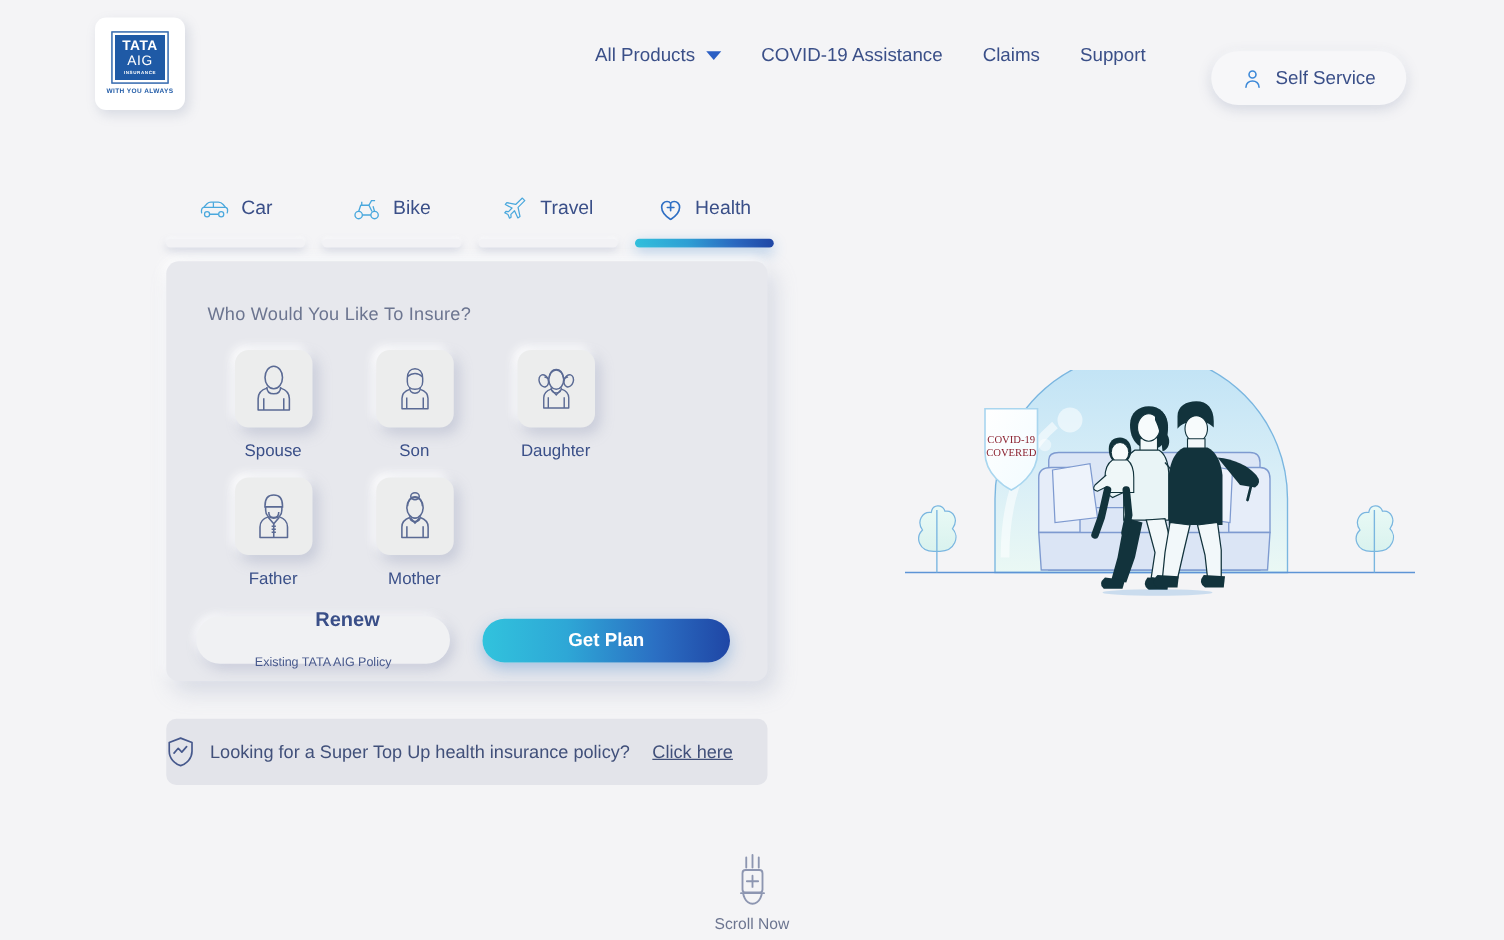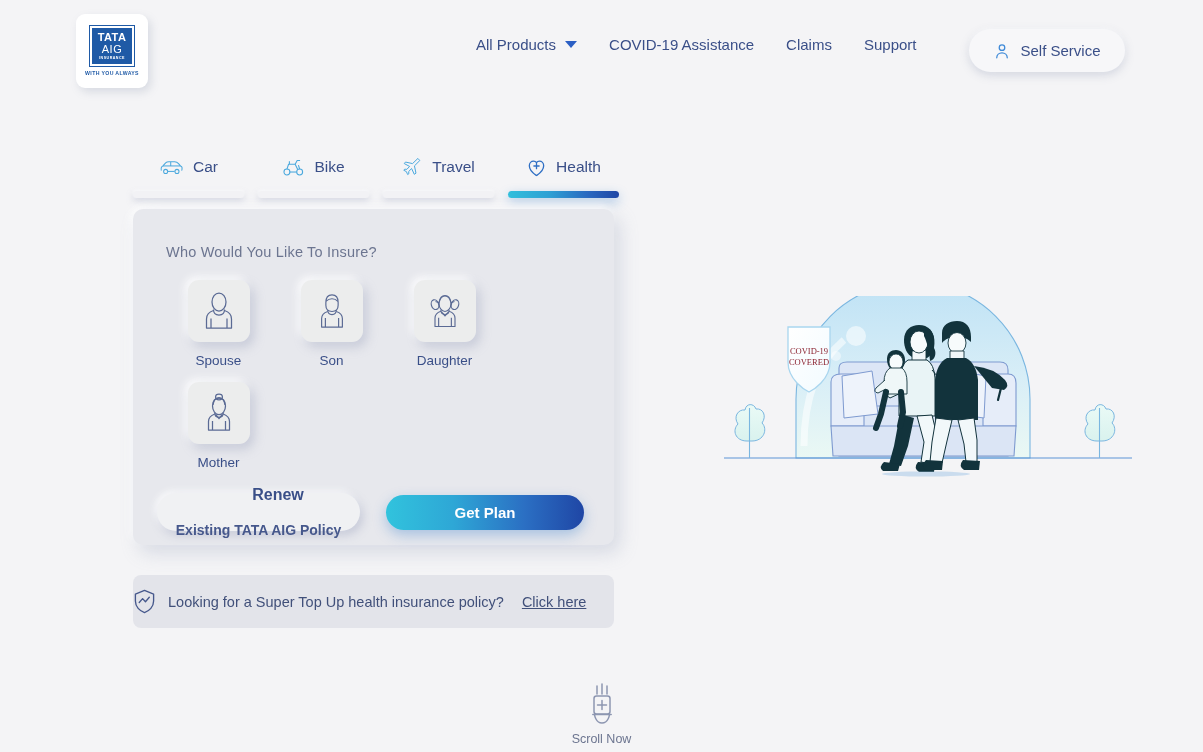--- a/index.html
+++ b/index.html
@@ -99,21 +99,21 @@
   .caret {
     width: 0; height: 0;
     border-left: 6px solid transparent;
     border-right: 6px solid transparent;
     border-top: 7px solid #2b5fc4;
   }
 
   .self-service {
     position: absolute;
     left: 969px;
-    top: 29px;
+    top: 41px;
     width: 156px;
     height: 43px;
     border-radius: 22px;
     background: #f7f7f9;
     box-shadow: 0 3px 10px rgba(130,140,170,0.30), 0 -1px 4px rgba(255,255,255,0.9);
     display: flex;
     align-items: center;
     justify-content: center;
     gap: 9px;
     cursor: pointer;
@@ -235,23 +235,23 @@
     border: none;
   }
   .renew-main {
     font-size: 16px;
     color: #3a4f88;
     font-weight: 600;
     line-height: 1.15;
     margin-left: 39px;
   }
   .renew-sub {
-    font-size: 14px;
+    font-size: 10px;
     color: #46588c;
-    font-weight: bold;
+    font-weight: normal;
     margin-top: 18px;
   }
   .getplan-btn {
     position: absolute;
     left: 253px;
     top: 286px;
     width: 198px;
     height: 35px;
     border-radius: 19px;
     background: linear-gradient(90deg, #31c3dd 0%, #2ea7d6 34%, #2b6fc3 70%, #1f46a5 100%);
@@ -454,20 +454,34 @@
           <path d="M15.6 11 L11.6 9.5 M28.4 11 L32.4 9.5"></path>
           <path d="M17.5 19 C17.5 22.5 19.5 23.8 22 23.8 C24.5 23.8 26.5 22.5 26.5 19"></path>
           <path d="M17.5 20.3 C13 21.8 11 23.8 11 28 L11 37 L33 37 L33 28 C33 23.8 31 21.8 26.5 20.3" stroke-linejoin="round"></path>
           <path d="M15 27.5 L15 37 M29 27.5 L29 37"></path>
           <path d="M18 21 L22 25.5 L26 21"></path>
         </svg>
       </div>
       <span class="tile-label">Daughter</span>
     </div>
 
+    <div class="tile-wrap">
+      <div class="tile">
+        <svg width="36" height="40" viewBox="0 0 36 40" fill="none" stroke="#5a6a94" stroke-width="1.25">
+          <path d="M11.5 12 L11.5 15 C11.5 19.5 14.5 21.5 18 21.5 C21.5 21.5 24.5 19.5 24.5 15 L24.5 12"></path>
+          <path d="M11 11.5 C11 5.5 14 3 18 3 C22 3 25 5.5 25 11.5 L25 12.5 L11 12.5 Z"></path>
+          <path d="M14 16.5 C14 19.5 15.8 21 18 21 C20.2 21 22 19.5 22 16.5"></path>
+          <path d="M13.5 20.5 C9 22 7 24 7 28.5 L7 37 L29 37 L29 28.5 C29 24 27 22 22.5 20.5" stroke-linejoin="round"></path>
+          <path d="M13.5 20.8 L18 26 L22.5 20.8"></path>
+          <path d="M18 26 L18 37"></path>
+          <path d="M16.3 28 L19.7 28 M16.3 30.4 L19.7 30.4 M16.3 32.8 L19.7 32.8"></path>
+        </svg>
+      </div>
+      <span class="tile-label">Father</span>
+    </div>
 
     <div class="tile-wrap">
       <div class="tile">
         <svg width="36" height="40" viewBox="0 0 36 40" fill="none" stroke="#5a6a94" stroke-width="1.25">
           <ellipse cx="18" cy="13" rx="6.5" ry="8.5"></ellipse>
           <path d="M12 12 C12.5 6.5 15 5 18 5 C21 5 23.5 6.5 24 12"></path>
           <ellipse cx="18" cy="4" rx="3.4" ry="2.8"></ellipse>
           <path d="M13.8 20 C13.8 23 15.8 24.3 18 24.3 C20.2 24.3 22.2 23 22.2 20"></path>
           <path d="M13.8 21 C9.5 22.5 7.5 24.5 7.5 28.5 L7.5 37 L28.5 37 L28.5 28.5 C28.5 24.5 26.5 22.5 22.2 21" stroke-linejoin="round"></path>
           <path d="M11.5 28 L11.5 37 M24.5 28 L24.5 37"></path>

